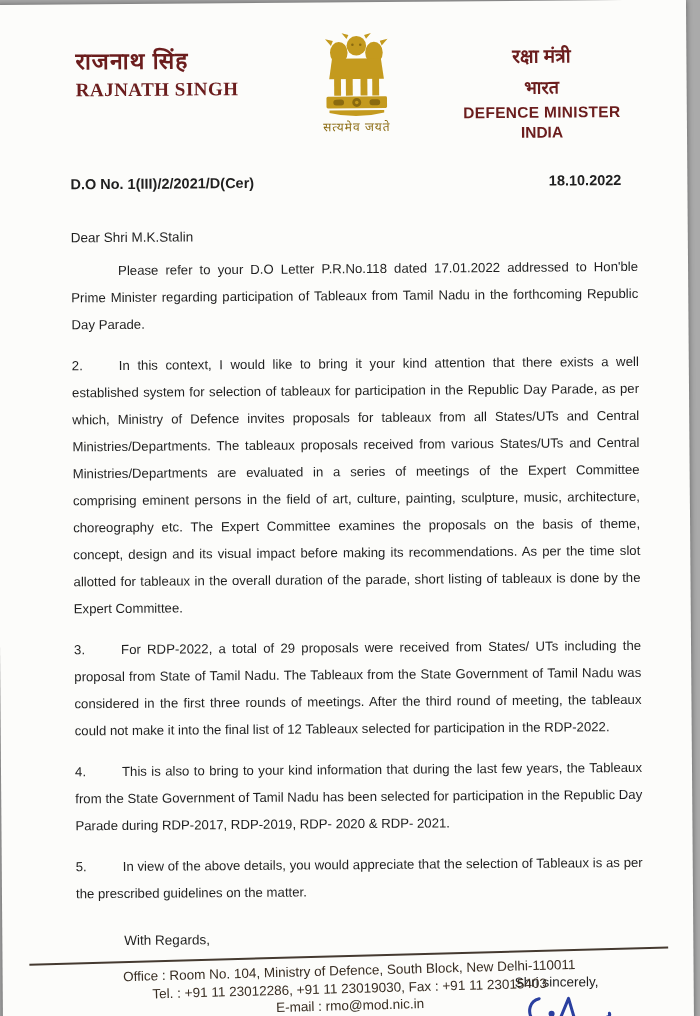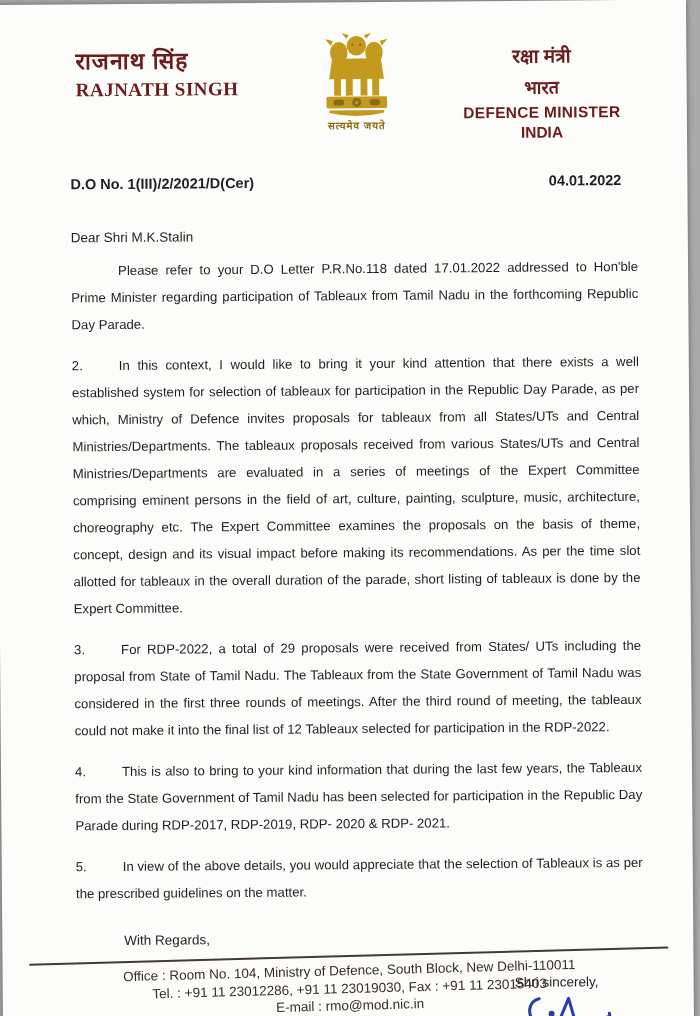--- a/index.html
+++ b/index.html
@@ -23,21 +23,21 @@
     box-shadow:0 0 6px rgba(0,0,0,.45);
     color:var(--body_text);
   }
   .content{padding:30px 50px 0 74px;}
   
   .letterhead{display:flex;justify-content:space-between;align-items:flex-start;min-height:118px;}
   .lh-left{margin-top:10px;margin-left:6px;color:var(--maroon);}
   .hindi-name{font-size:23px;font-weight:bold;letter-spacing:1px;}
   .eng-name{font-family:"Liberation Serif",serif;font-size:19px;font-weight:bold;letter-spacing:.5px;margin-top:3px;}
   .lh-center{text-align:center;margin-left:28px;}
-  .motto{color:var(--gold_dark);font-size:10px;font-weight:bold;margin-top:-2px;letter-spacing:1px;}
+  .motto{color:var(--gold_dark);font-size:12px;font-weight:normal;margin-top:-2px;letter-spacing:1px;}
   .lh-right{text-align:center;color:var(--maroon);margin-top:12px;min-width:190px;}
   .lh-right .h1{font-size:19px;font-weight:bold;}
   .lh-right .h2{font-size:18px;font-weight:bold;margin-top:6px;}
   .lh-right .e1{font-size:15.5px;font-weight:bold;margin-top:5px;letter-spacing:.3px;}
   .lh-right .e2{font-size:15.5px;font-weight:bold;margin-top:2px;}
   
   .refline{display:flex;justify-content:space-between;font-weight:bold;font-size:14.5px;margin-top:24px;padding-right:16px;}
   .salutation{font-size:13.5px;margin-top:38px;}
   
   .para{font-size:13.2px;line-height:27px;text-align:justify;margin:12px 0 14px 0;}
@@ -93,21 +93,21 @@
         <div class="lh-right">
           <div class="h1">रक्षा मंत्री</div>
           <div class="h2">भारत</div>
           <div class="e1">DEFENCE MINISTER</div>
           <div class="e2">INDIA</div>
         </div>
       </div>
 
       <div class="refline">
         <span>D.O No. 1(III)/2/2021/D(Cer)</span>
-        <span>04.01.2022</span>
+        <span>18.10.2022</span>
       </div>
 
       <div class="salutation">Dear Shri M.K.Stalin</div>
 
       <p class="para"><span class="pnum"></span><span>Please refer to your D.O Letter P.R.No.118 dated 17.01.2022 addressed to Hon'ble Prime Minister regarding participation of Tableaux from Tamil Nadu in the forthcoming Republic Day Parade.</span></p>
       <p class="para"><span class="pnum">2.</span><span>In this context, I would like to bring it your kind attention that there exists a well established system for selection of tableaux for participation in the Republic Day Parade, as per which, Ministry of Defence invites proposals for tableaux from all States/UTs and Central Ministries/Departments. The tableaux proposals received from various States/UTs and Central Ministries/Departments are evaluated in a series of meetings of the Expert Committee comprising eminent persons in the field of art, culture, painting, sculpture, music, architecture, choreography etc. The Expert Committee examines the proposals on the basis of theme, concept, design and its visual impact before making its recommendations. As per the time slot allotted for tableaux in the overall duration of the parade, short listing of tableaux is done by the Expert Committee.</span></p>
       <p class="para"><span class="pnum">3.</span><span>For RDP-2022, a total of 29 proposals were received from States/ UTs including the proposal from State of Tamil Nadu. The Tableaux from the State Government of Tamil Nadu was considered in the first three rounds of meetings. After the third round of meeting, the tableaux could not make it into the final list of 12 Tableaux selected for participation in the RDP-2022.</span></p>
       <p class="para"><span class="pnum">4.</span><span>This is also to bring to your kind information that during the last few years, the Tableaux from the State Government of Tamil Nadu has been selected for participation in the Republic Day Parade during RDP-2017, RDP-2019, RDP- 2020 &amp; RDP- 2021.</span></p>
       <p class="para"><span class="pnum">5.</span><span>In view of the above details, you would appreciate that the selection of Tableaux is as per the prescribed guidelines on the matter.</span></p>
 

